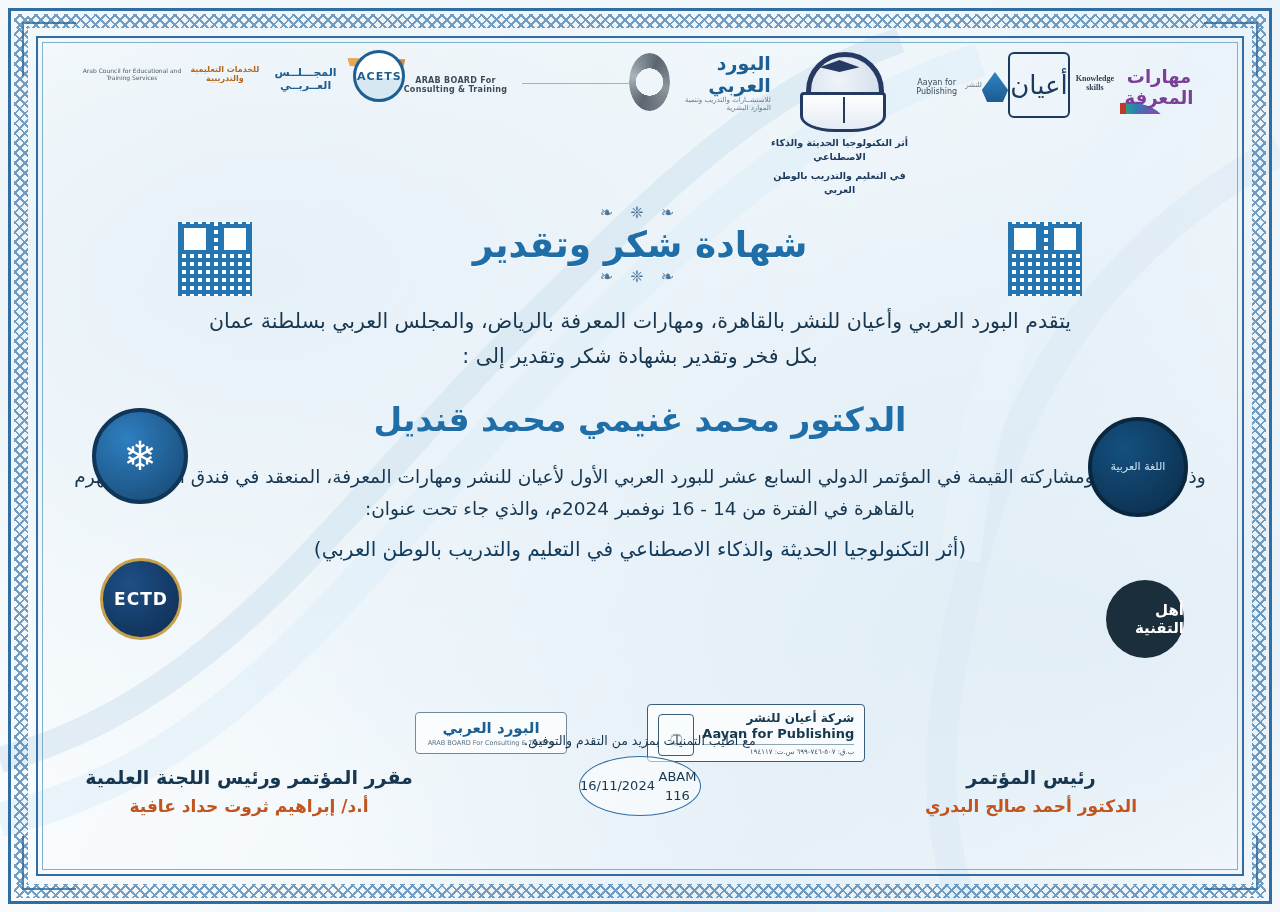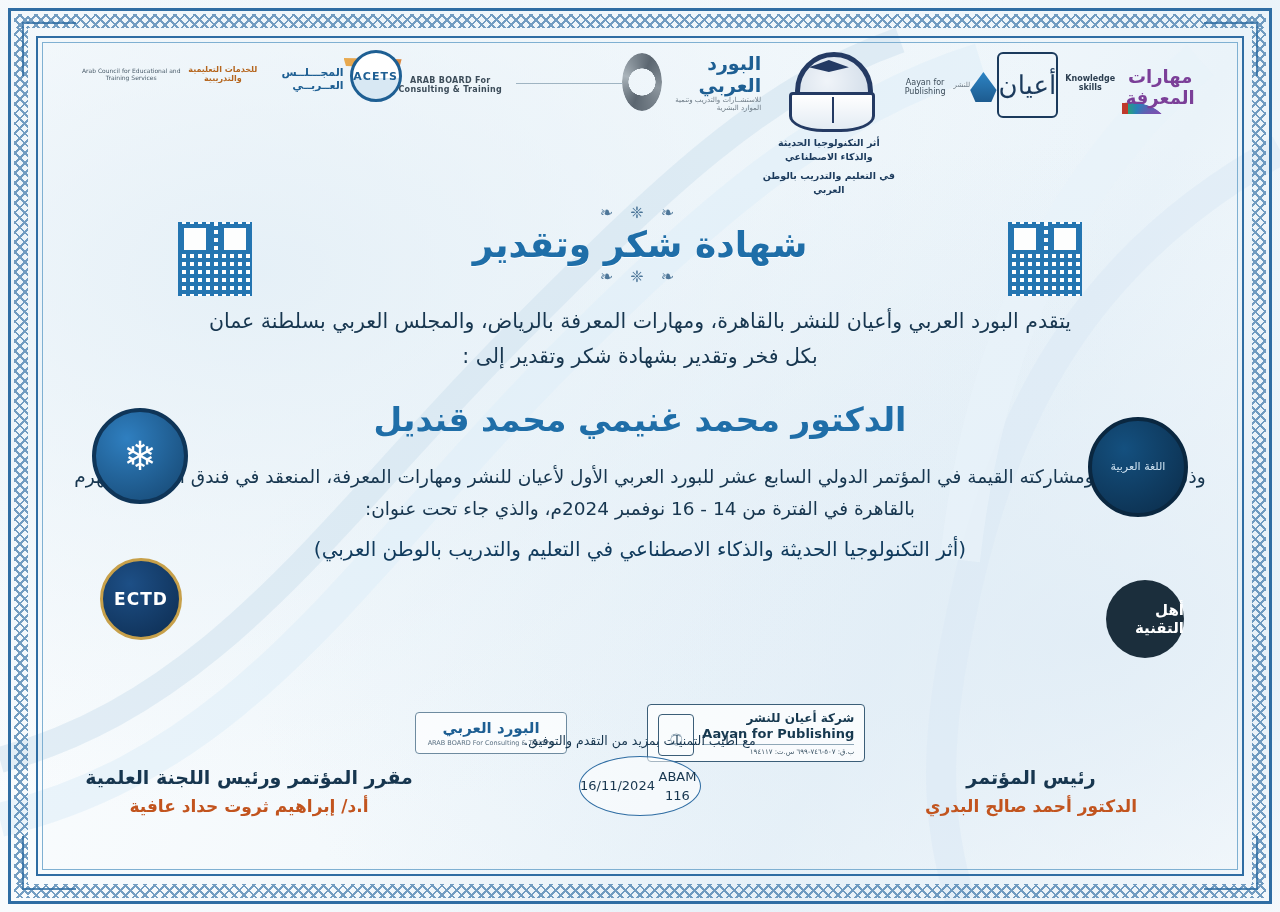--- a/index.html
+++ b/index.html
@@ -67,21 +67,21 @@
     display:flex;align-items:center;justify-content:center;
     font-size:11px;font-weight:bold;color:#1e5f93;letter-spacing:1px;
     background:linear-gradient(180deg,#ffffff 55%,#d8e8f3 55%);
   }
   .acets-flag{
     position:absolute;left:0;top:6px;width:58px;height:10px;
     background:linear-gradient(90deg,#e8a33d,#d87a2a);
     clip-path:polygon(0 0,100% 12%,96% 100%,4% 80%);
     opacity:.9;
   }
-  .acets-text{font-size:11px;color:#1e5f93;font-weight:bold;text-align:right;}
+  .acets-text{font-size:11px;color:#1e5f93;font-weight:bold;}
   .acets-text2{font-size:8px;color:#b5651d;font-weight:bold;}
   .acets-en{font-size:6px;color:#4b5d6b;}
 
   
   .ab-wrap{display:flex;align-items:center;gap:8px;}
   .ab-mark{width:58px;height:58px;border-radius:50%;
     background:conic-gradient(from 200deg,#5b6670,#aab4bb,#5b6670,#8d979f,#5b6670);
     -webkit-mask:radial-gradient(circle at 50% 50%, transparent 38%, #000 39%);
             mask:radial-gradient(circle at 50% 50%, transparent 38%, #000 39%);
   }
@@ -106,37 +106,37 @@
     content:"";position:absolute;left:50%;top:2px;width:2px;height:26px;background:#243a63;
   }
   .emblem-cap{
     position:absolute;left:28px;top:8px;width:40px;height:12px;background:#243a63;
     clip-path:polygon(0 60%,50% 0,100% 60%,50% 100%);
   }
   .emblem-txt{font-size:9.5px;font-weight:bold;color:#1b3a5c;line-height:1.5;margin-top:4px;}
 
   
   .aayan-mark{width:62px;height:62px;border:2px solid #1b3a5c;border-radius:6px;
-    display:flex;align-items:center;justify-content:center;font-size:26px;color:#1b3a5c;font-family:Liberation Serif, serif;}
+    display:flex;align-items:center;justify-content:center;font-size:26px;color:#1b3a5c;}
   .aayan-drop{width:38px;height:30px;margin:4px auto 0;
     background:linear-gradient(180deg,#2d84c4,#1d5b8f);
     clip-path:polygon(50% 0,100% 60%,80% 100%,20% 100%,0 60%);}
   .aayan-en{font-size:8px;color:#3c4c59;margin-top:3px;}
 
   
   .ks-mark{width:94px;height:62px;position:relative;overflow:hidden;}
   .ks-bars{position:absolute;inset:0;
     background:
       linear-gradient(90deg,#c0392b 0 6px,transparent 6px),
       conic-gradient(from 160deg at 15% 110%, #e74c3c, #f39c12, #27ae60, #2980b9, #8e44ad, #e74c3c);
     -webkit-mask:radial-gradient(ellipse 120% 100% at 10% 120%, #000 38%, transparent 39%);
             mask:radial-gradient(ellipse 120% 100% at 10% 120%, #000 38%, transparent 39%);
   }
   .ks-ar{position:absolute;right:4px;top:14px;font-size:18px;color:#7b3f98;font-weight:bold;}
-  .ks-en{font-size:8px;color:#2c3e50;font-weight:bold;}
+  .ks-en{font-size:8px;color:#2c3e50;font-weight:bold;font-family:Liberation Serif, serif;}
 
   
   .qr{
     width:74px;height:74px;position:absolute;
     background-color:#fff;
     background-image:
       repeating-linear-gradient(0deg,#1a6fae 0 4px,transparent 4px 8px),
       repeating-linear-gradient(90deg,#1a6fae 0 4px,transparent 4px 8px);
     background-size:8px 8px,8px 8px;
     opacity:.95;

